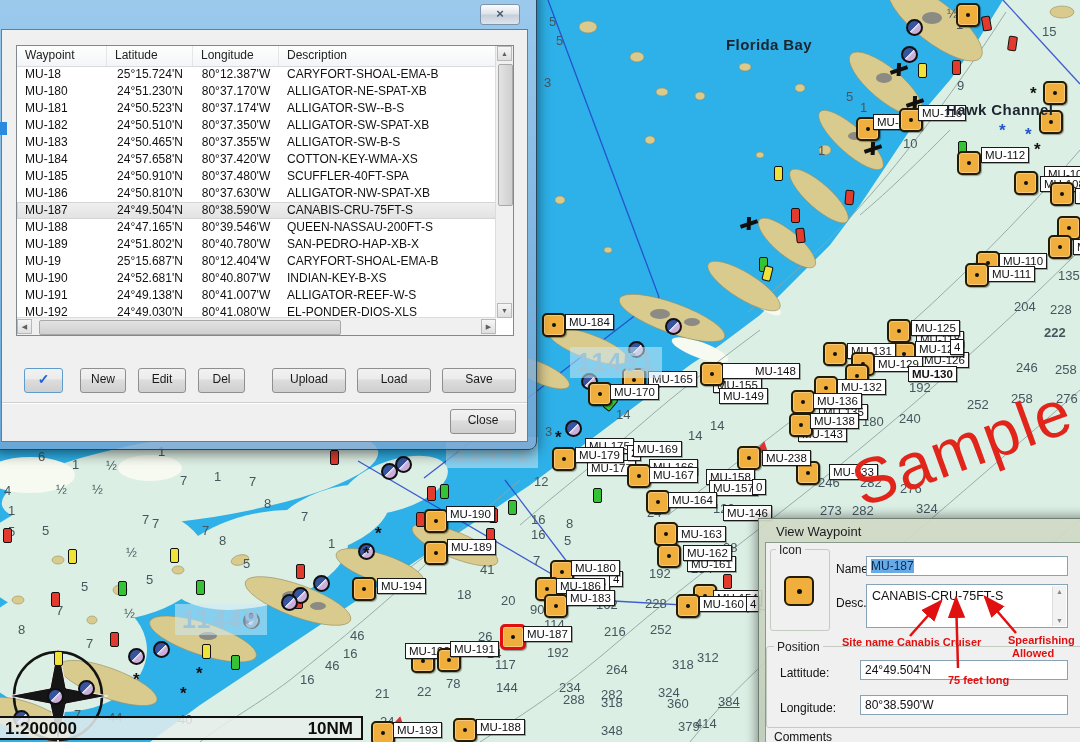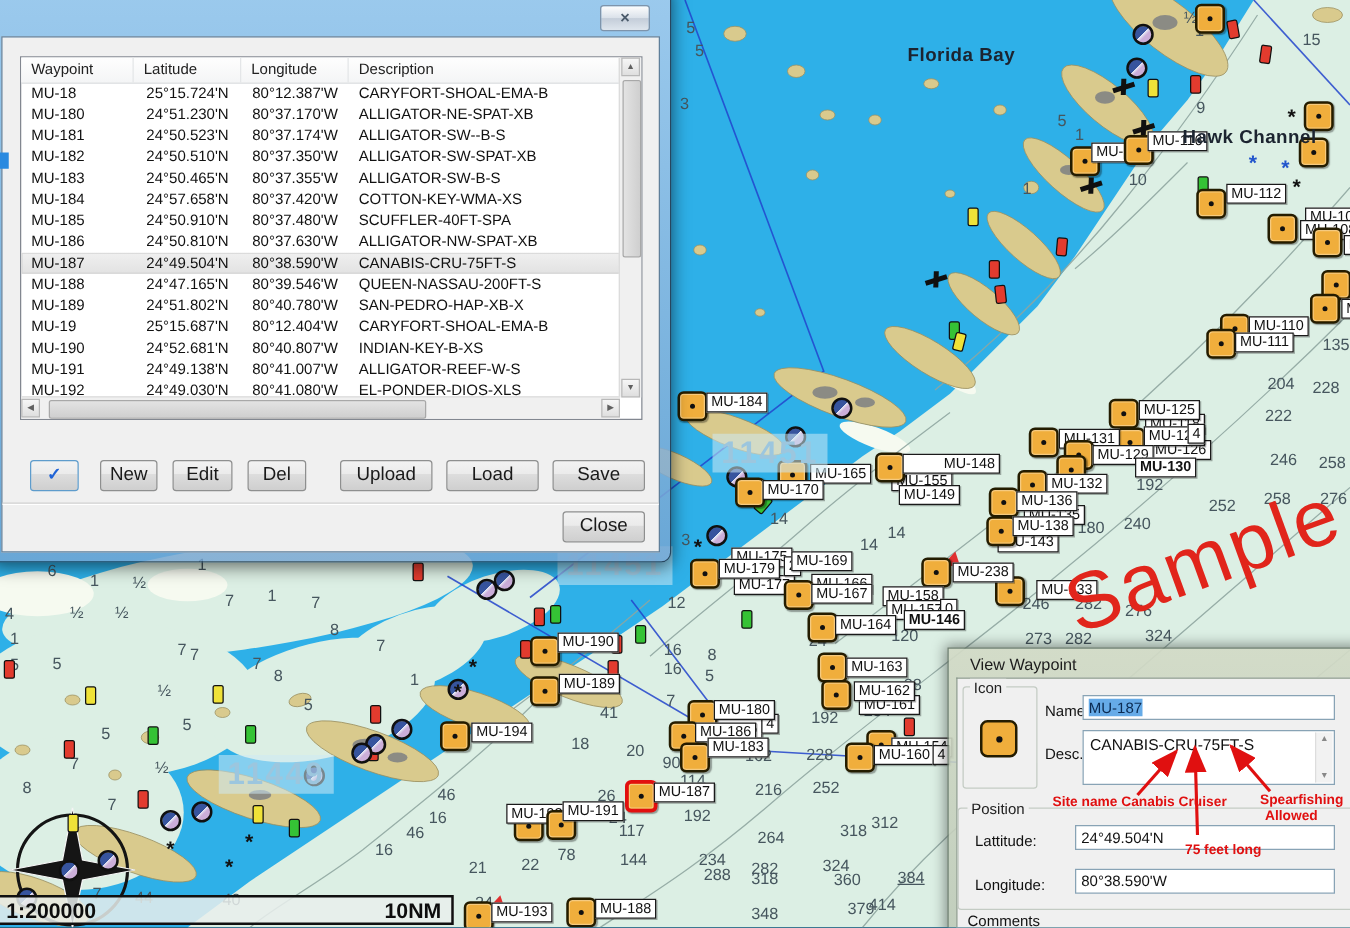--- a/index.html
+++ b/index.html
@@ -61,21 +61,21 @@
   .lrow .c0,.lrow .c3{padding-left:8px;}
   .lrow .c1,.lrow .c2{text-align:center;}
   .lrow.sel{background:linear-gradient(#f0f0f0,#e2e2e2);box-shadow:inset 0 0 0 1px #d5d5d5;}
   .vscroll{position:absolute;right:0;top:0;width:17px;bottom:17px;background:#f0f0f0;border-left:1px solid #dcdcdc;}
   .hscroll{position:absolute;left:0;bottom:0;right:17px;height:17px;background:#f0f0f0;border-top:1px solid #dcdcdc;}
   .sbtn{position:absolute;width:15px;height:15px;background:linear-gradient(#f6f6f6,#dfdfdf);border:1px solid #b8b8b8;
         box-sizing:border-box;color:#606060;font-size:7px;text-align:center;line-height:13px;}
   .sthumb{position:absolute;background:linear-gradient(90deg,#e3e3e3,#cfcfcf);border:1px solid #a8a8a8;border-radius:2px;}
   .hthumb{position:absolute;background:linear-gradient(#e3e3e3,#cfcfcf);border:1px solid #a8a8a8;border-radius:2px;}
 
-  .w7btn{position:absolute;height:23px;border:1px solid #8e8f8f;border-radius:3px;font-size:15px;color:#1a1a1a;
+  .w7btn{position:absolute;height:23px;border:1px solid #8e8f8f;border-radius:3px;font-size:12px;color:#1a1a1a;
          background:linear-gradient(#f2f2f2,#ebebeb 45%,#dddddd 46%,#cfcfcf);text-align:center;line-height:21px;cursor:default;}
   .w7btn.chk{color:#1f63d6;font-weight:bold;font-size:14px;border-color:#5e9ccc;}
   .sepline{position:absolute;left:0;right:0;height:1px;background:#cfcfcf;border-bottom:1px solid #fff;}
 
   
   #view-wp{position:absolute;left:758px;top:518px;width:332px;height:232px;z-index:5;
            background:linear-gradient(180deg,rgba(210,218,198,.92),rgba(188,200,182,.85));
            border:1px solid #6f7f6f;box-shadow:-2px -2px 10px rgba(0,0,0,.4);}
   #view-wp .vtitle{position:absolute;left:17px;top:5px;font-size:13px;color:#1c1c1c;}
   #view-wp .vclient{position:absolute;left:6px;top:23px;right:0;bottom:0;background:#f0f0f0;border:1px solid #8a9a8a;border-right:none;border-bottom:none;}
@@ -201,21 +201,21 @@
       <div class="depth" style="left: 860px; top: 100px;">1</div>
       <div class="depth" style="left: 818px; top: 143px;">1</div>
       <div class="depth" style="left: 903px; top: 136px;">10</div>
       <div class="depth" style="left: 957px; top: 78px;">9</div>
       <div class="depth" style="left: 1042px; top: 24px;">15</div>
       <div class="depth" style="left: 947px; top: 6px;">½</div>
       <div class="depth" style="left: 956px; top: 17px;">1</div>
       <div class="depth" style="left: 1058px; top: 268px;">135</div>
       <div class="depth" style="left: 1014px; top: 299px;">204</div>
       <div class="depth" style="left: 1050px; top: 302px;">228</div>
-      <div class="depth" style="left: 1012px; top: 325px;">222</div>
+      <div class="depth" style="left: 1044px; top: 325px; font-weight: bold;">222</div>
       <div class="depth" style="left: 1016px; top: 360px;">246</div>
       <div class="depth" style="left: 1055px; top: 362px;">258</div>
       <div class="depth" style="left: 909px; top: 380px;">192</div>
       <div class="depth" style="left: 1011px; top: 391px;">258</div>
       <div class="depth" style="left: 1056px; top: 391px;">276</div>
       <div class="depth" style="left: 967px; top: 397px;">252</div>
       <div class="depth" style="left: 899px; top: 411px;">240</div>
       <div class="depth" style="left: 862px; top: 414px;">180</div>
       <div class="depth" style="left: 818px; top: 475px;">246</div>
       <div class="depth" style="left: 860px; top: 475px;">282</div>
@@ -432,21 +432,21 @@
       <div class="wpicon" style="left: 552px; top: 447px;"></div>
       <div class="wplabel" style="left: 575px; top: 447px;">MU-179</div>
       <div class="wplabel" style="left: 627px; top: 445px;">2</div>
       <div class="wplabel" style="left: 633px; top: 441px;">MU-169</div>
       <div class="wplabel" style="left: 649px; top: 459px;">MU-166</div>
       <div class="wpicon" style="left: 627px; top: 464px;"></div>
       <div class="wplabel" style="left: 649px; top: 467px;">MU-167</div>
       <div class="wplabel" style="left: 706px; top: 469px;">MU-158</div>
       <div class="wplabel" style="left: 709px; top: 480px;">MU-157</div>
       <div class="wplabel" style="left: 752px; top: 479px;">0</div>
-      <div class="wplabel" style="left: 723px; top: 488px; font-weight: bold;">MU-146</div>
+      <div class="wplabel" style="left: 723px; top: 505px;">MU-146</div>
       <div class="wpicon" style="left: 646px; top: 490px;"></div>
       <div class="wplabel" style="left: 668px; top: 492px;">MU-164</div>
       <div class="wpicon" style="left: 654px; top: 522px;"></div>
       <div class="wplabel" style="left: 677px; top: 526px;">MU-163</div>
       <div class="wplabel" style="left: 687px; top: 556px;">MU-161</div>
       <div class="wpicon" style="left: 657px; top: 544px;"></div>
       <div class="wplabel" style="left: 683px; top: 545px;">MU-162</div>
       <div class="wpicon" style="left: 693px; top: 584px;"></div>
       <div class="wplabel" style="left: 713px; top: 590px;">MU-154</div>
       <div class="wpicon" style="left: 676px; top: 594px;"></div>

